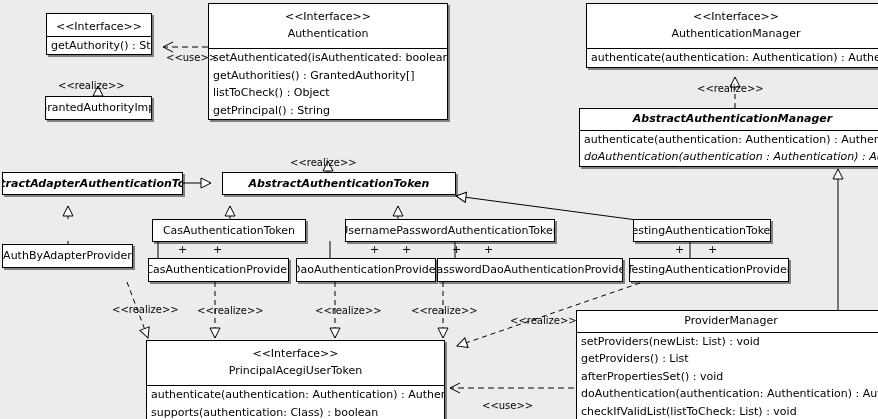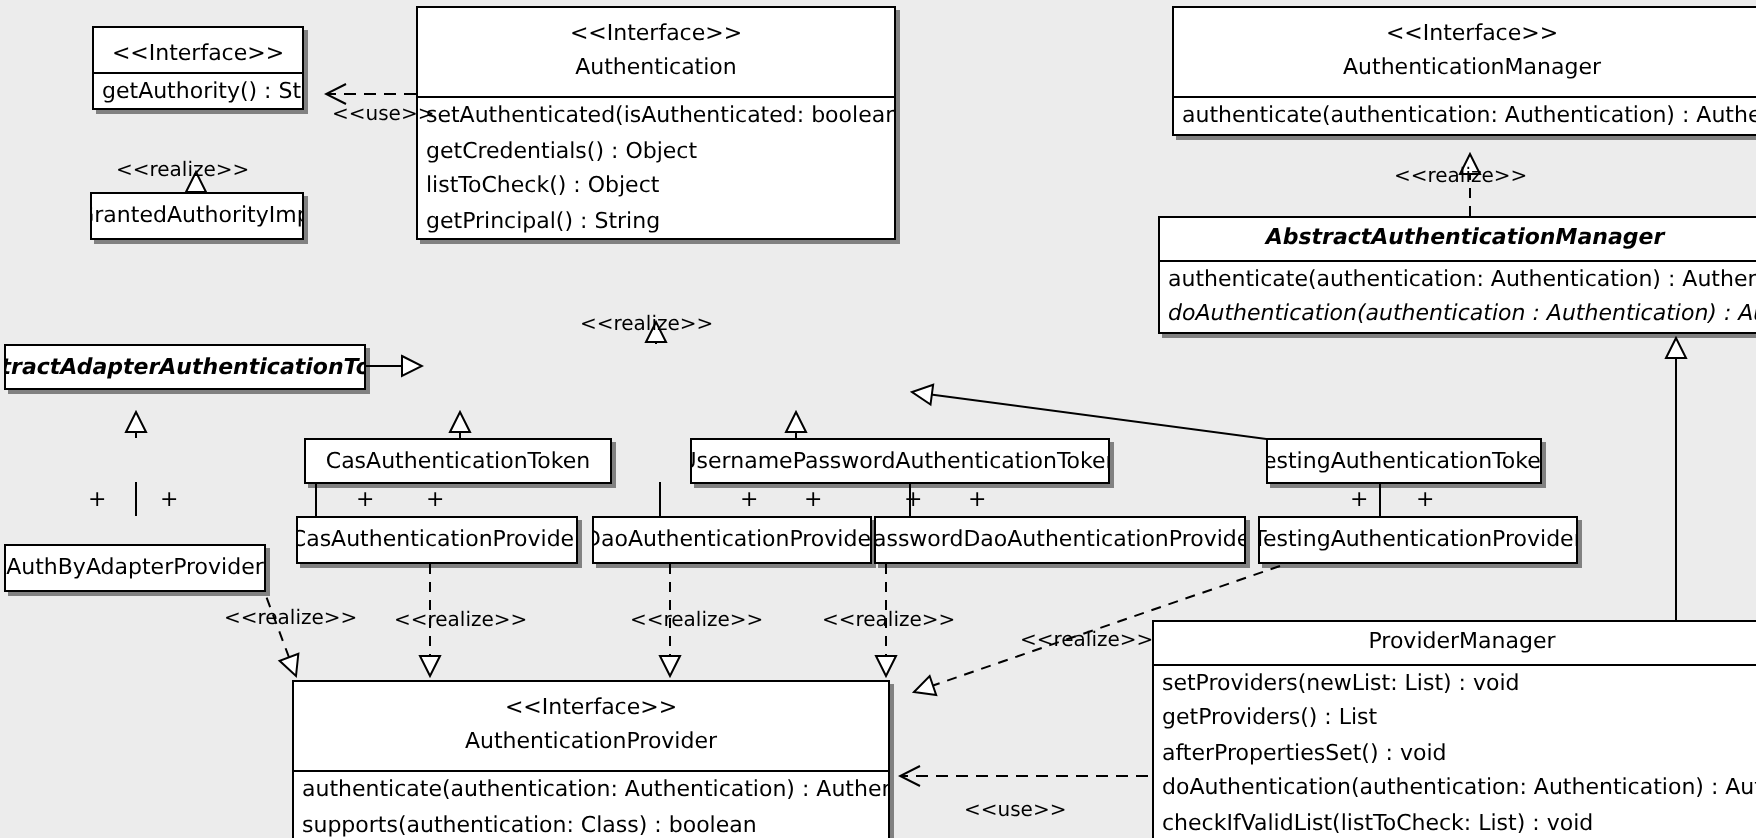--- a/index.html
+++ b/index.html
@@ -106,21 +106,21 @@
     <span class="cname">GrantedAuthorityImpl</span>
   </div>
 
   <div class="uml" style="left:208px;top:3px;width:240px;">
     <div class="hdr">
       <span class="stereo">&lt;&lt;Interface&gt;&gt;</span>
       <span class="cname">Authentication</span>
     </div>
     <div class="compart">
       <span class="m">setAuthenticated(isAuthenticated: boolean) : void</span>
-      <span class="m">getCredentials() : Object</span>
+      <span class="m">getAuthorities() : GrantedAuthority[]</span>
       <span class="m">listToCheck() : Object</span>
       <span class="m">getPrincipal() : String</span>
     </div>
   </div>
 
   <div class="uml" style="left:586px;top:3px;width:300px;">
     <div class="hdr">
       <span class="stereo">&lt;&lt;Interface&gt;&gt;</span>
       <span class="cname">AuthenticationManager</span>
     </div>
@@ -136,20 +136,23 @@
     <div class="compart">
       <span class="m">authenticate(authentication: Authentication) : Authentication</span>
       <span class="m ital">doAuthentication(authentication : Authentication) : Authentication</span>
     </div>
   </div>
 
   <div class="uml simple" style="left:2px;top:172px;width:181px;height:23px;">
     <span class="cname ital">AbstractAdapterAuthenticationToken</span>
   </div>
 
+  <div class="uml simple" style="left:222px;top:172px;width:234px;height:23px;">
+    <span class="cname ital">AbstractAuthenticationToken</span>
+  </div>
 
 
   <div class="uml simple" style="left:152px;top:219px;width:154px;height:23px;">
     <span class="cname">CasAuthenticationToken</span>
   </div>
 
   <div class="uml simple" style="left:345px;top:219px;width:210px;height:23px;">
     <span class="cname">UsernamePasswordAuthenticationToken</span>
   </div>
 
@@ -161,21 +164,21 @@
   <span class="plus" style="left:80px;top:243px;">+</span>
   <span class="plus" style="left:178px;top:243px;">+</span>
   <span class="plus" style="left:213px;top:243px;">+</span>
   <span class="plus" style="left:370px;top:243px;">+</span>
   <span class="plus" style="left:402px;top:243px;">+</span>
   <span class="plus" style="left:452px;top:243px;">+</span>
   <span class="plus" style="left:484px;top:243px;">+</span>
   <span class="plus" style="left:675px;top:243px;">+</span>
   <span class="plus" style="left:708px;top:243px;">+</span>
 
-  <div class="uml simple" style="left:2px;top:272px;width:131px;height:24px;">
+  <div class="uml simple" style="left:2px;top:244px;width:131px;height:24px;">
     <span class="cname">AuthByAdapterProvider</span>
   </div>
 
   <div class="uml simple" style="left:148px;top:258px;width:141px;height:24px;">
     <span class="cname">CasAuthenticationProvider</span>
   </div>
 
   <div class="uml simple" style="left:296px;top:258px;width:140px;height:24px;">
     <span class="cname">DaoAuthenticationProvider</span>
   </div>
@@ -184,21 +187,21 @@
     <span class="cname">PasswordDaoAuthenticationProvider</span>
   </div>
 
   <div class="uml simple" style="left:629px;top:258px;width:160px;height:24px;">
     <span class="cname">TestingAuthenticationProvider</span>
   </div>
 
   <div class="uml" style="left:146px;top:340px;width:299px;">
     <div class="hdr">
       <span class="stereo">&lt;&lt;Interface&gt;&gt;</span>
-      <span class="cname">AuthenticationProvider</span>
+      <span class="cname">PrincipalAcegiUserToken</span>
     </div>
     <div class="compart">
       <span class="m">authenticate(authentication: Authentication) : Authentication</span>
       <span class="m">supports(authentication: Class) : boolean</span>
     </div>
   </div>
 
   <div class="uml" style="left:576px;top:310px;width:310px;">
     <div class="hdr" style="padding:0;">
       <span class="cname" style="padding:4px 4px 5px 4px;">ProviderManager</span>

